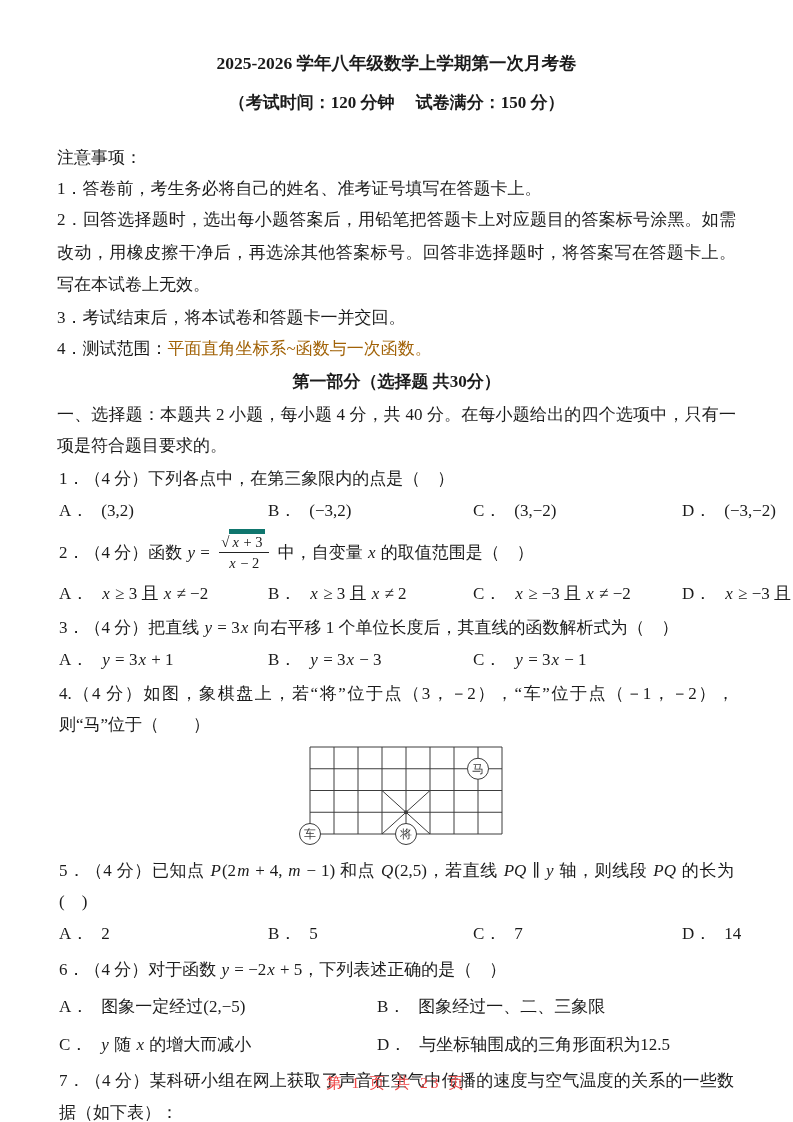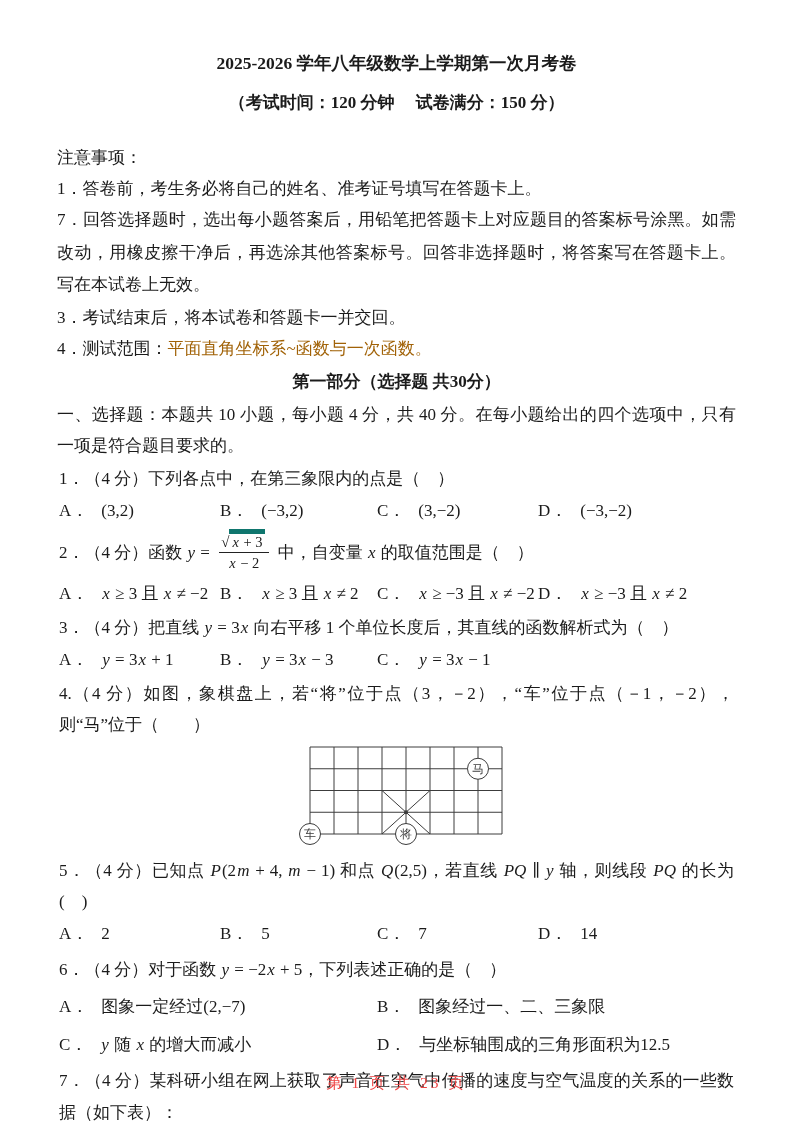--- a/index.html
+++ b/index.html
@@ -11,21 +11,21 @@
   }
   p{margin:0;line-height:31px;text-align:justify;}
   .title{text-align:center;font-weight:bold;font-size:17.5px;line-height:26px;margin-bottom:14px;}
   .subtitle{text-align:center;font-weight:bold;font-size:17px;line-height:26px;margin-bottom:26px;}
   .red{color:#a16207;}
   .sec-heading{text-align:center;font-weight:bold;line-height:33px;margin:1px 0 1px;}
   .q{margin:2px;}
   .stem{line-height:31px;}
   .stem-tall{display:flex;align-items:center;min-height:48px;line-height:22px;}
   .stem-tall .seg{white-space:pre;}
-  .opts4{display:grid;grid-template-columns:161px 157px 161px auto;line-height:32px;margin:1px 0 2px;}
+  .opts4{display:grid;grid-template-columns:161px 157px 161px auto;line-height:32px;margin:1px 0 2px;gap:48px;}
   .opts2{display:grid;grid-template-columns:318px auto;line-height:36px;margin:1px 0 2px;}
   .opt{white-space:nowrap;}
   .olabel{margin-right:13px;}
   i{font-style:italic;padding:0 1px;}
   
   .frac{display:inline-block;vertical-align:middle;text-align:center;font-size:14.5px;line-height:1.25;margin:0 5px;}
   .fnum{display:block;border-bottom:1px solid #222;padding:0 4px 1px 2px;}
   .fden{display:block;padding-top:1px;}
   .sqrt-sym{font-style:normal;font-size:15px;}
   .radicand{border-top:5px solid #0f766e;padding:0 2px;}
@@ -38,26 +38,26 @@
 </head>
 <body>
 
 <div class="page">
 
   <div class="title">2025-2026 学年八年级数学上学期第一次月考卷</div>
   <div class="subtitle">（考试时间：120 分钟　 试卷满分：150 分）</div>
 
   <p>注意事项：</p>
   <p>1．答卷前，考生务必将自己的姓名、准考证号填写在答题卡上。</p>
-  <p style="line-height:32.5px;">7．回答选择题时，选出每小题答案后，用铅笔把答题卡上对应题目的答案标号涂黑。如需改动，用橡皮擦干净后，再选涂其他答案标号。回答非选择题时，将答案写在答题卡上。写在本试卷上无效。</p>
+  <p style="line-height:32.5px;">2．回答选择题时，选出每小题答案后，用铅笔把答题卡上对应题目的答案标号涂黑。如需改动，用橡皮擦干净后，再选涂其他答案标号。回答非选择题时，将答案写在答题卡上。写在本试卷上无效。</p>
   <p>3．考试结束后，将本试卷和答题卡一并交回。</p>
   <p><span>4．测试范围：</span><span class="red">平面直角坐标系~函数与一次函数。</span></p>
 
   <p class="sec-heading">第一部分（选择题 共30分）</p>
-  <p>一、选择题：本题共 10 小题，每小题 4 分，共 40 分。在每小题给出的四个选项中，只有一项是符合题目要求的。</p>
+  <p>一、选择题：本题共 2 小题，每小题 4 分，共 40 分。在每小题给出的四个选项中，只有一项是符合题目要求的。</p>
 
   <div class="q">
     <p class="stem">1．（4 分）下列各点中，在第三象限内的点是（　）</p>
     <div class="opts4">
       <span class="opt"><span class="olabel">A．</span><span>(3,2)</span></span>
       <span class="opt"><span class="olabel">B．</span><span>(−3,2)</span></span>
       <span class="opt"><span class="olabel">C．</span><span>(3,−2)</span></span>
       <span class="opt"><span class="olabel">D．</span><span>(−3,−2)</span></span>
     </div>
   </div>
@@ -126,21 +126,21 @@
       <span class="opt"><span class="olabel">A．</span><span>2</span></span>
       <span class="opt"><span class="olabel">B．</span><span>5</span></span>
       <span class="opt"><span class="olabel">C．</span><span>7</span></span>
       <span class="opt"><span class="olabel">D．</span><span>14</span></span>
     </div>
   </div>
 
   <div class="q">
     <p class="stem" style="line-height:36px;">6．（4 分）对于函数 <i>y</i> = −2<i>x</i> + 5，下列表述正确的是（　）</p>
     <div class="opts2">
-      <span class="opt"><span class="olabel">A．</span><span>图象一定经过(2,−7)</span></span>
+      <span class="opt"><span class="olabel">A．</span><span>图象一定经过(2,−5)</span></span>
       <span class="opt"><span class="olabel">B．</span><span>图象经过一、二、三象限</span></span>
     </div>
     <div class="opts2">
       <span class="opt"><span class="olabel">C．</span><span><i>y</i> 随 <i>x</i> 的增大而减小</span></span>
       <span class="opt"><span class="olabel">D．</span><span>与坐标轴围成的三角形面积为12.5</span></span>
     </div>
   </div>
 
   <div class="q">
     <p class="stem" style="line-height:32px;">7．（4 分）某科研小组在网上获取了声音在空气中传播的速度与空气温度的关系的一些数据（如下表）：</p>

